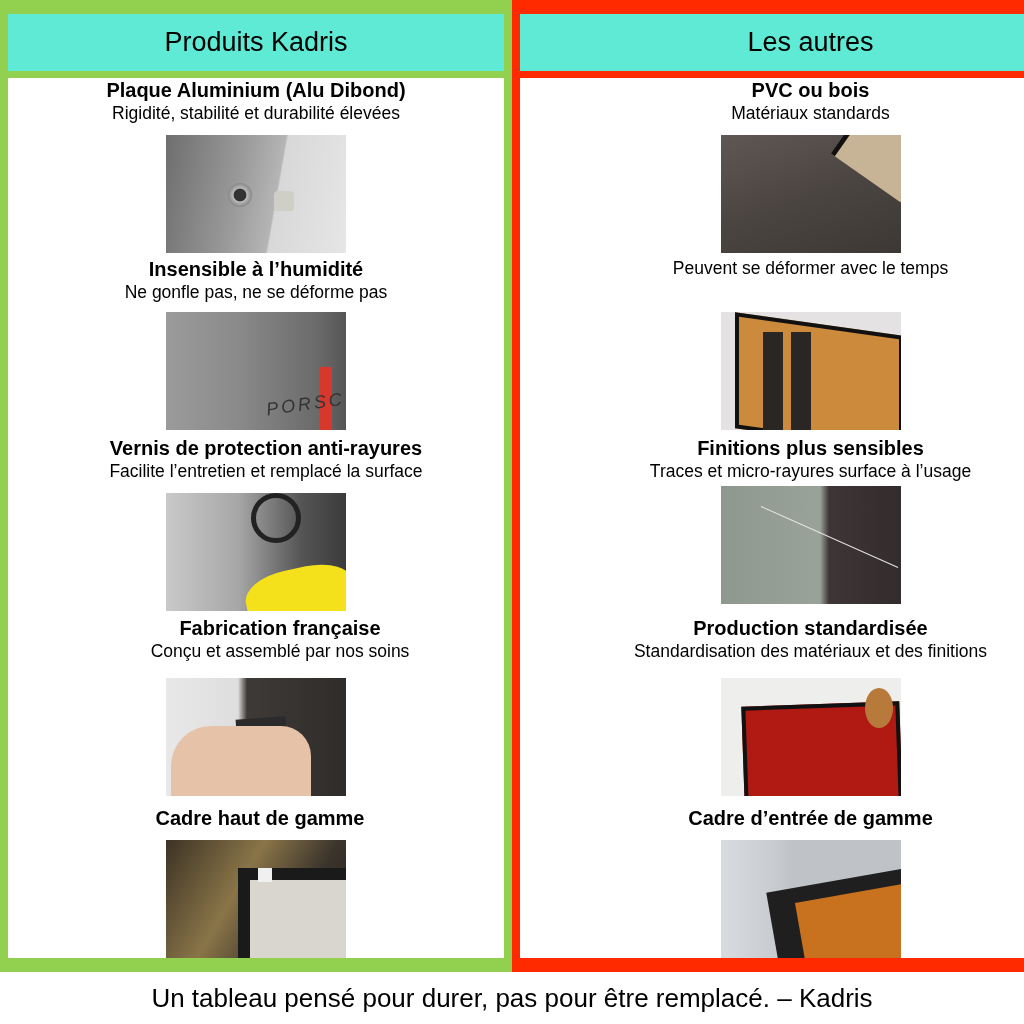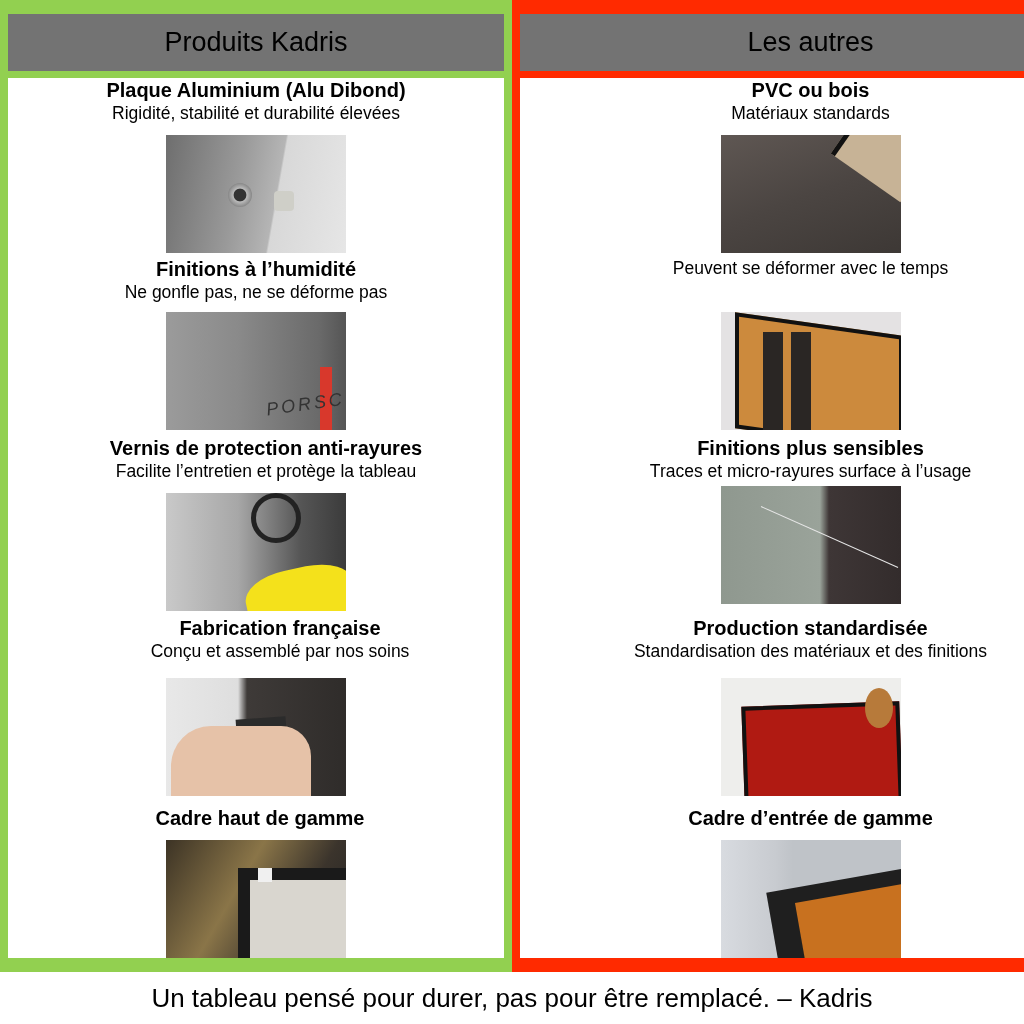--- a/index.html
+++ b/index.html
@@ -3,21 +3,21 @@
 <meta charset="utf-8">
 <style>
   * { box-sizing: border-box; margin: 0; padding: 0; }
   html, body { width: 1024px; height: 1024px; background: #ffffff; overflow: hidden; }
   body { font-family: "Liberation Sans", "DejaVu Sans", sans-serif; color: #000; position: relative; }
 
   .panel { position: absolute; top: 0; height: 972px; }
   .panel.left { left: 0; width: 512px; }
   .panel.right { left: 512px; width: 597px; }
 
-  .hdr { position: absolute; left: 8px; right: 8px; top: 14px; height: 57px; background: #737373;
+  .hdr { position: absolute; left: 8px; right: 8px; top: 14px; height: 57px; background: #5eead4;
          display: flex; align-items: center; justify-content: center; font-size: 27px; }
   .panel.right .hdr { left: 8px; right: 8px; }
   .body-box { position: absolute; left: 8px; right: 8px; top: 78px; bottom: 14px; background: #fff; overflow: hidden; }
 
   .feature { position: absolute; left: 0; right: 0; text-align: center; }
   .feature .title { font-weight: bold; font-size: 20px; line-height: 24px; }
   .feature .sub { font-size: 17.5px; line-height: 22px; }
 
   .photo { position: absolute; width: 180px; height: 118px; left: 50%; transform: translateX(-50%); overflow: hidden; }
 
@@ -72,28 +72,28 @@
 <div class="panel left" style="background:#92d050;">
   <div class="hdr">Produits Kadris</div>
   <div class="body-box">
     <div class="feature" style="top:0px;">
       <div class="title">Plaque Aluminium (Alu Dibond)</div>
       <div class="sub">Rigidité, stabilité et durabilité élevées</div>
     </div>
     <div class="photo p-alu" style="top:57px;"></div>
 
     <div class="feature" style="top:179px;">
-      <div class="title">Finitions à l’humidité</div>
+      <div class="title">Insensible à l’humidité</div>
       <div class="sub">Ne gonfle pas, ne se déforme pas</div>
     </div>
     <div class="photo p-humid" style="top:234px;"></div>
 
     <div class="feature" style="top:358px;margin-left:20px;">
       <div class="title">Vernis de protection anti-rayures</div>
-      <div class="sub">Facilite l’entretien et protège la tableau</div>
+      <div class="sub">Facilite l’entretien et remplacé la surface</div>
     </div>
     <div class="photo p-cloth" style="top:415px;"></div>
 
     <div class="feature" style="top:538px;padding-left:48px;">
       <div class="title">Fabrication française</div>
       <div class="sub">Conçu et assemblé par nos soins</div>
     </div>
     <div class="photo p-fab" style="top:600px;"></div>
 
     <div class="feature" style="top:728px;margin-left:8px;">

